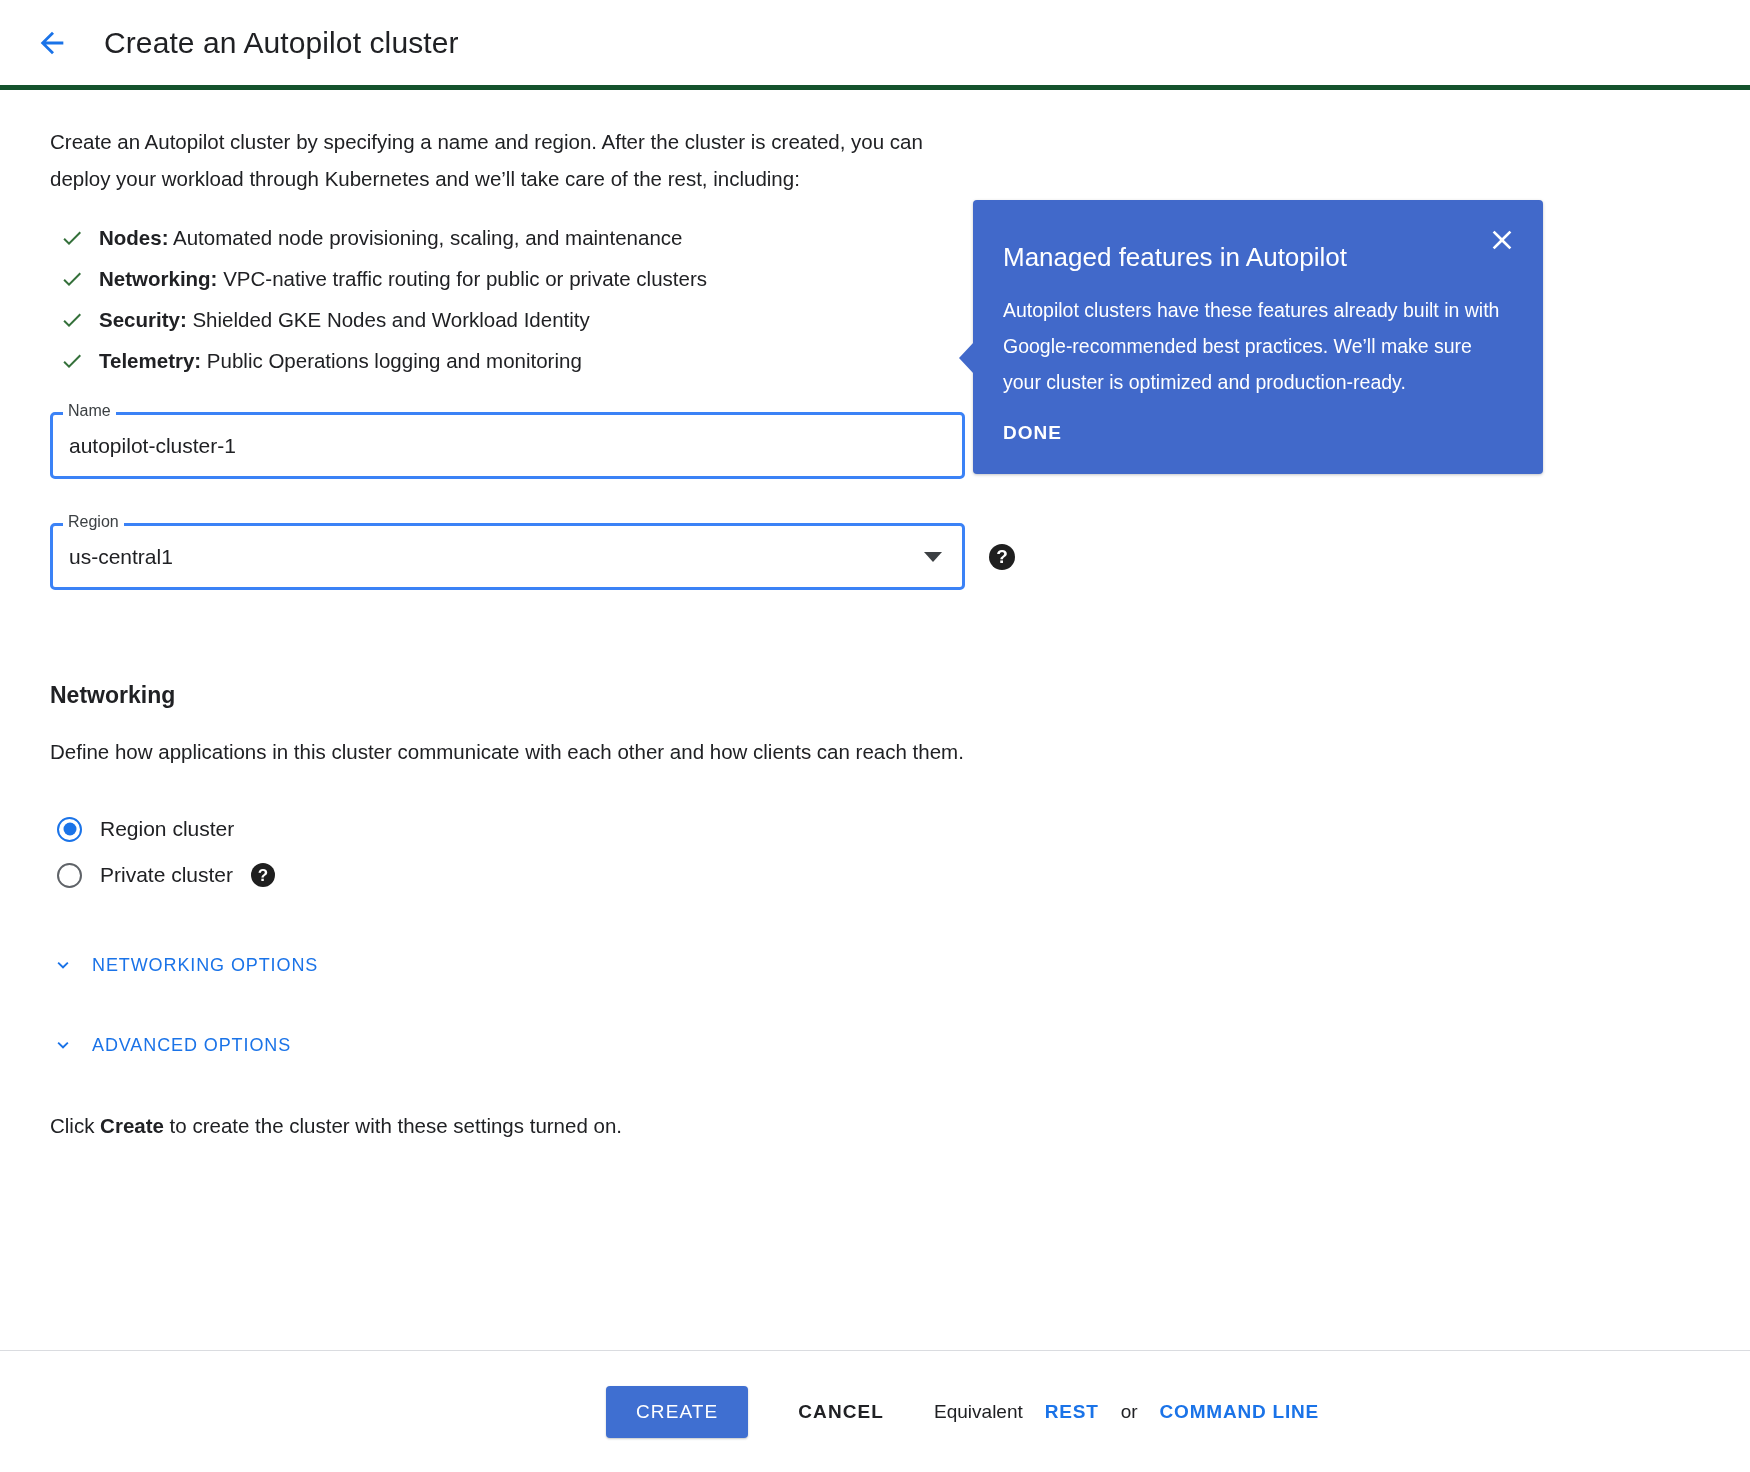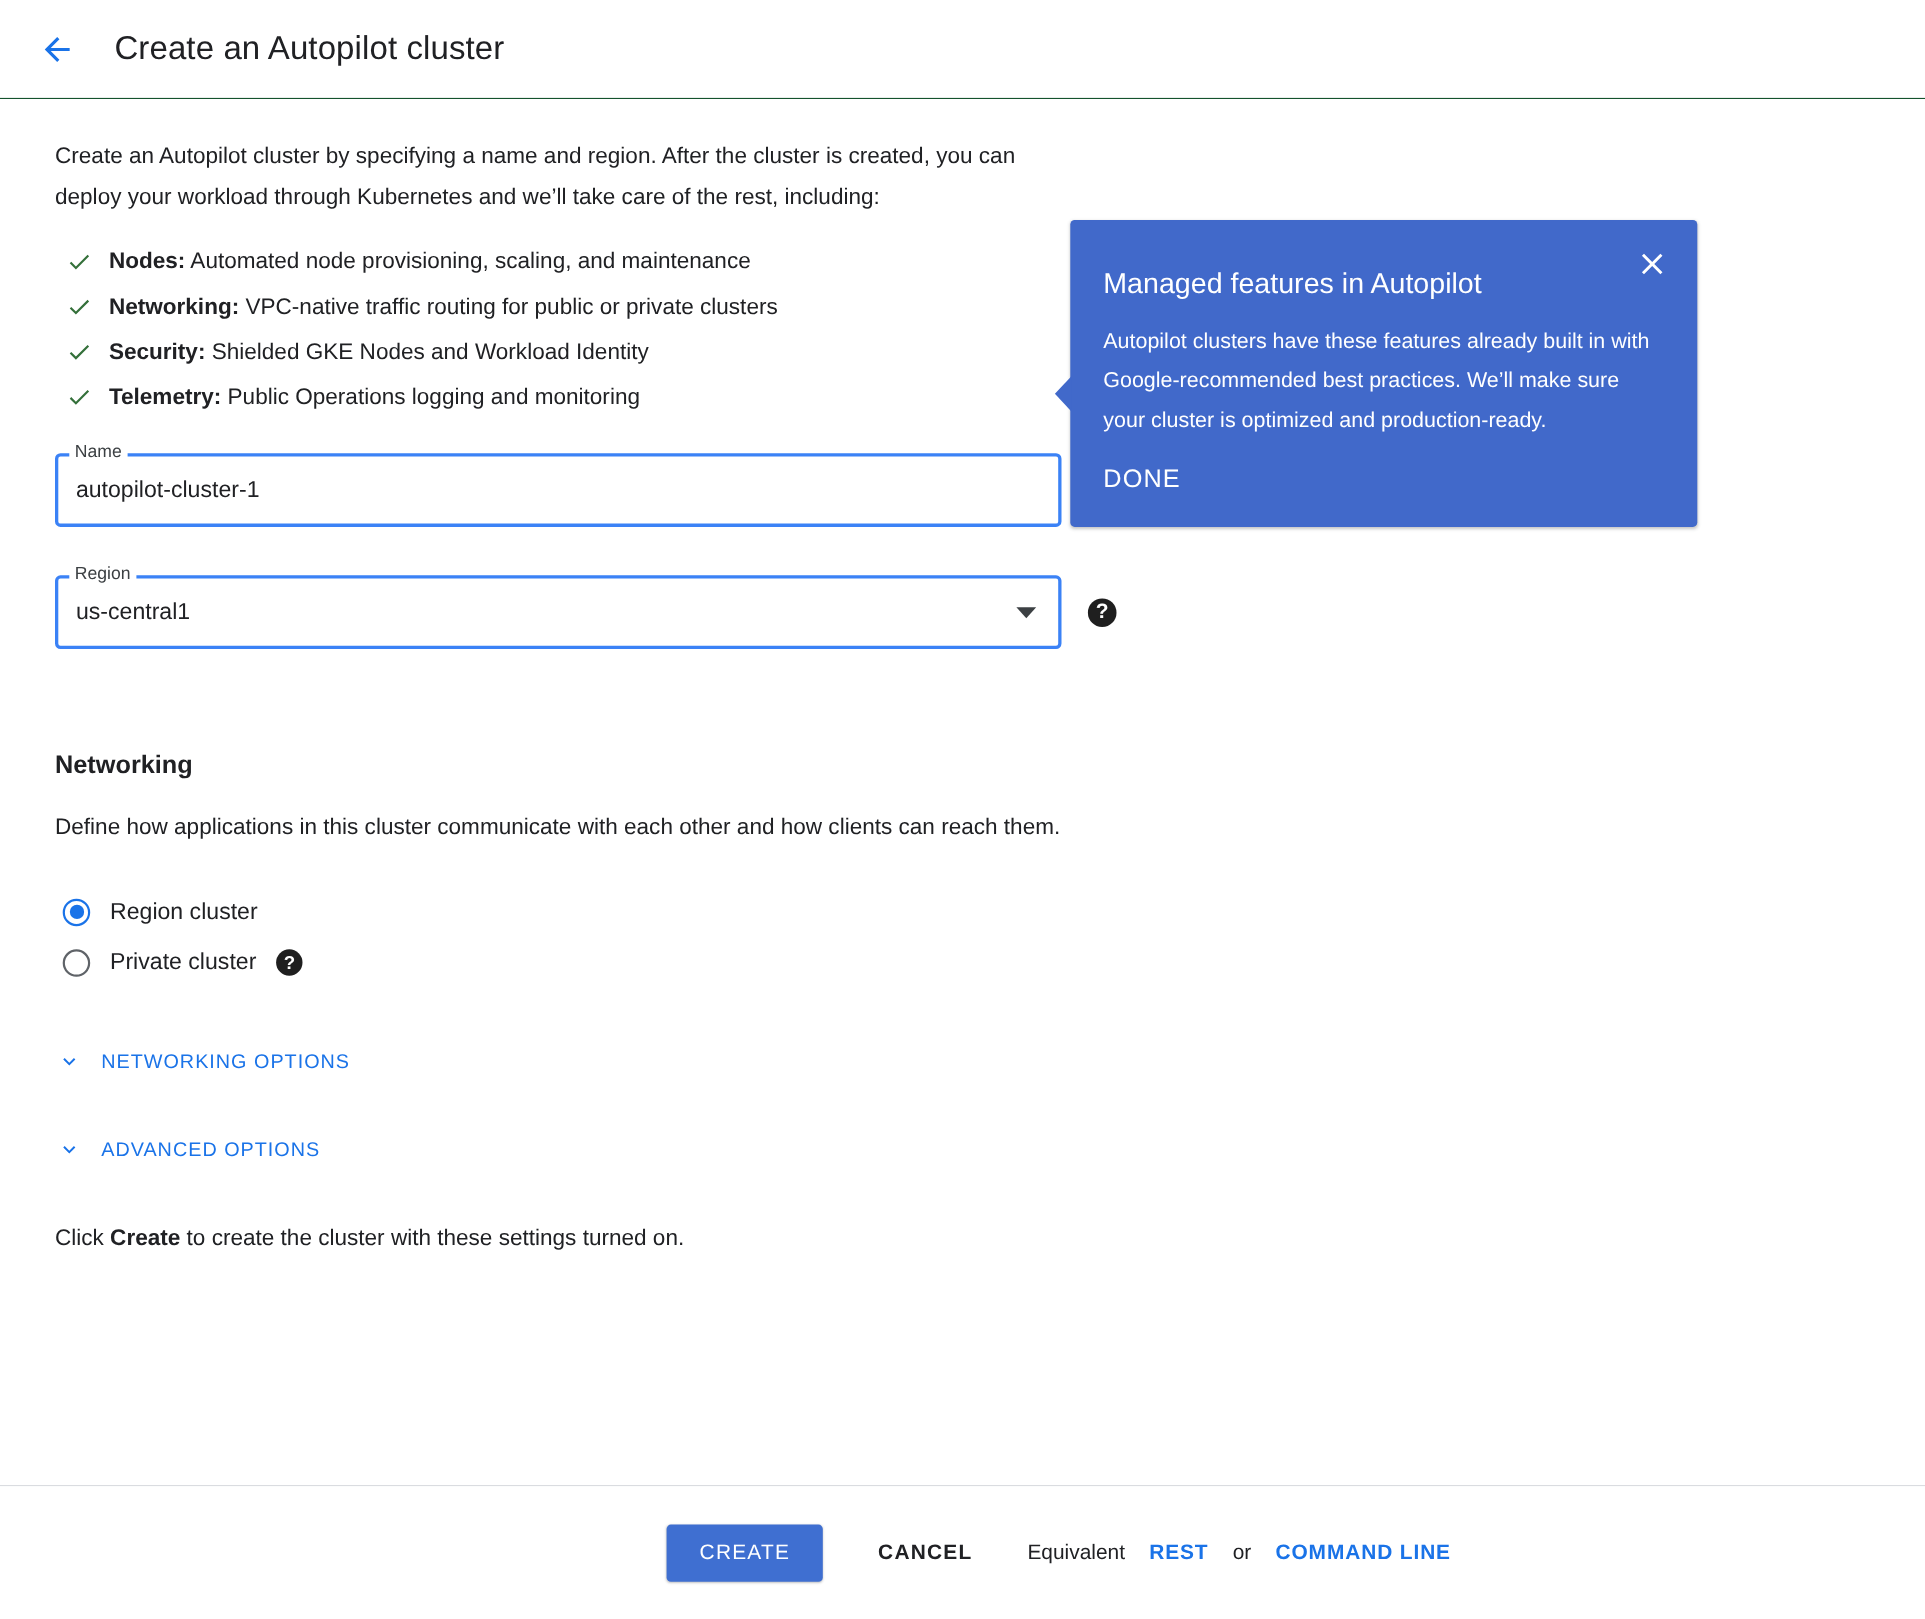--- a/index.html
+++ b/index.html
@@ -16,21 +16,21 @@
     position: relative;
   }
 
   
   .header {
     height: 90px;
     display: flex;
     align-items: center;
     padding-left: 30px;
     box-sizing: border-box;
-    border-bottom: 1px solid #14532d;
+    border-bottom: 5px solid #14532d;
     background: #fff;
   }
   .back-arrow {
     width: 44px;
     height: 44px;
     display: flex;
     align-items: center;
     justify-content: center;
     cursor: pointer;
     flex: none;
@@ -246,22 +246,22 @@
     line-height: 34px;
     margin-right: 46px;
   }
   .info-body {
     font-size: 19.5px;
     line-height: 36px;
     margin-top: 18px;
     white-space: pre-line;
   }
   .info-done {
-    font-size: 23px;
-    font-weight: 400;
+    font-size: 19px;
+    font-weight: 700;
     letter-spacing: 1px;
     margin-top: 22px;
     display: inline-block;
     cursor: pointer;
   }
   .info-close {
     position: absolute;
     top: 24px;
     right: 25px;
     width: 32px;

